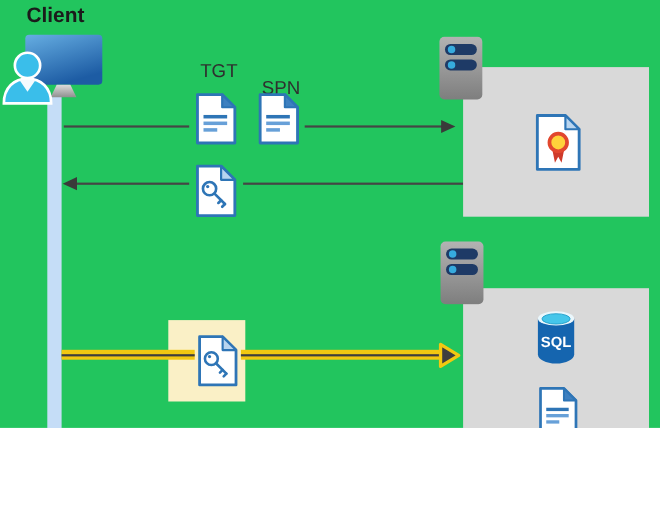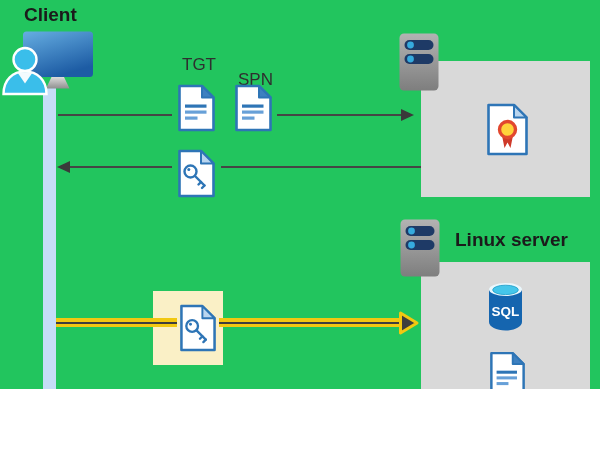--- a/index.html
+++ b/index.html
@@ -121,21 +121,20 @@
     <use href="#sym-server"></use>
   </svg>
   <svg class="abs" style="left:486px;top:103px;" width="43" height="53">
     <use href="#sym-cert"></use>
   </svg>
 
   <div class="abs gray-box" style="left:421px;top:262px;width:169px;height:204px;"></div>
   <svg class="abs" style="left:400px;top:219px;" width="40" height="58">
     <use href="#sym-server"></use>
   </svg>
-  <div class="abs hdr" style="left:455px;top:228px;width:145px;">Linux server</div>
   <svg class="abs" style="left:487px;top:282px;" width="37" height="49">
     <use href="#sym-sql"></use>
   </svg>
   <svg class="abs" style="left:489px;top:351px;" width="37" height="46">
     <use href="#sym-doc-lines"></use>
   </svg>
 
   <div class="abs ybox" style="left:153px;top:291px;width:70px;height:74px;"></div>
   <div class="abs yband" style="left:56px;top:318px;width:121px;"></div>
   <div class="abs yband-core" style="left:56px;top:321.5px;width:121px;"></div>

